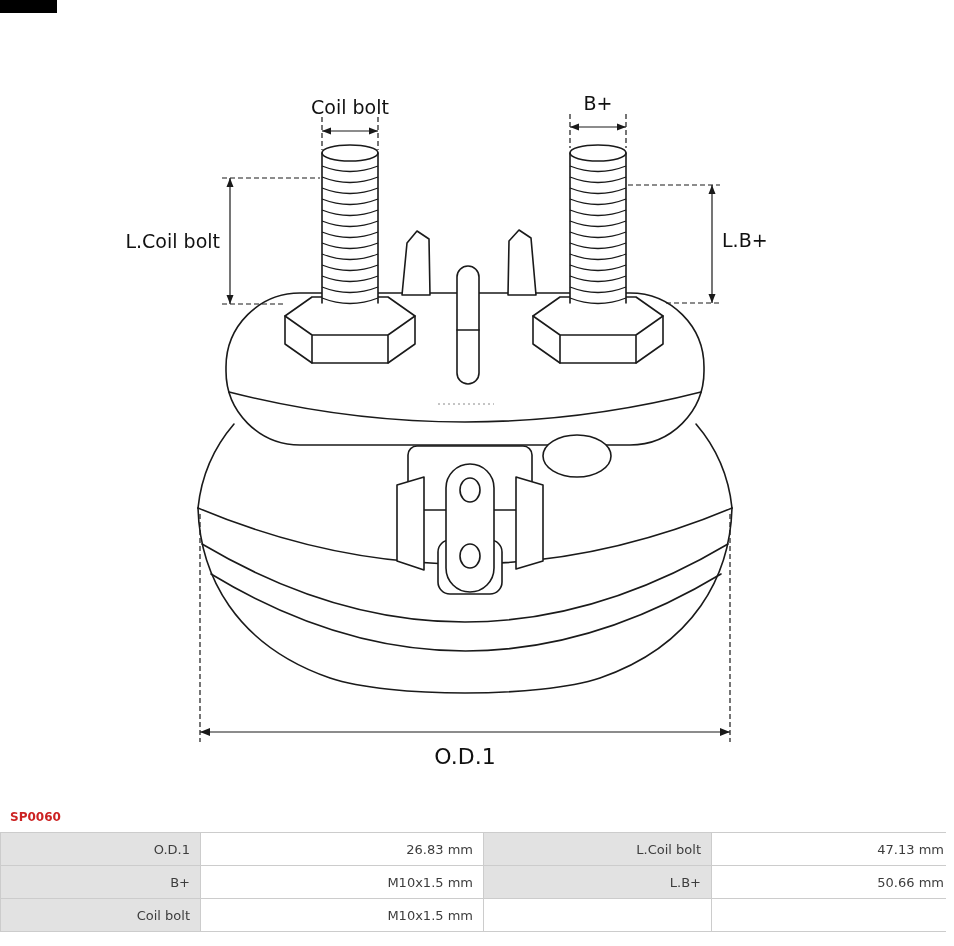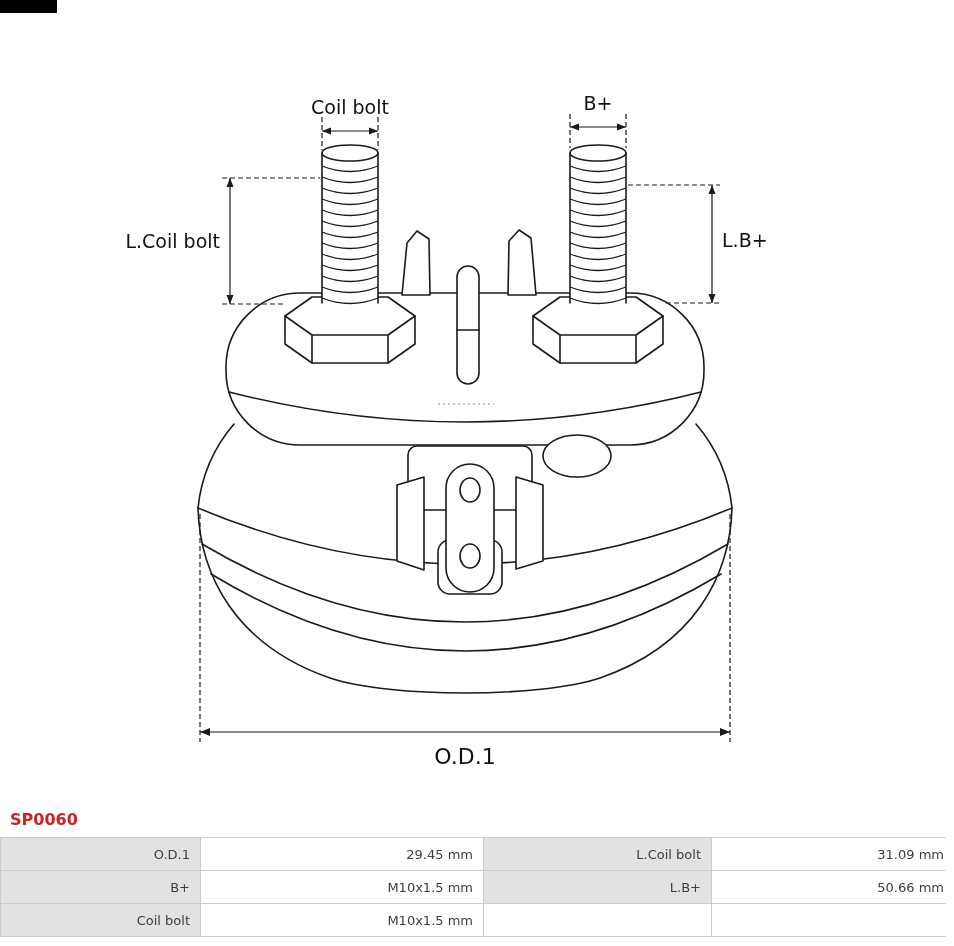--- a/index.html
+++ b/index.html
@@ -10,21 +10,21 @@
   svg.drawing{display:block;width:954px;height:800px}
   .ln{fill:none;stroke:var(--line,#1a1a1a);stroke-width:1.6;stroke-linecap:round;stroke-linejoin:round}
   .lnf{fill:#fff;stroke:var(--line,#1a1a1a);stroke-width:1.6;stroke-linejoin:round}
   .thr{fill:none;stroke:var(--line,#1a1a1a);stroke-width:1.3}
   .dim{fill:none;stroke:var(--line,#1a1a1a);stroke-width:1.2}
   .dash{stroke-dasharray:5 3}
   .dot{fill:none;stroke:#8a8a8a;stroke-width:1;stroke-dasharray:2 3}
   .arw{fill:var(--line,#1a1a1a);stroke:none}
   .dimlabel{font-size:19px;fill:#111;font-family:"DejaVu Sans","Liberation Sans",sans-serif}
   .dimlabel.big{font-size:22px}
-  .part-number{margin:10px 0 8px 10px;font-size:16px;font-weight:700;color:var(--accent,#cc2222)}
+  .part-number{margin:10px 0 8px 10px;font-size:12px;font-weight:700;color:var(--accent,#cc2222)}
   table.specs{width:954px;border-collapse:collapse;table-layout:fixed}
   table.specs td{height:33px;border:1px solid var(--table-border,#ccc);padding:0 10px;
                  font-size:13px;color:var(--table-text,#3d3d3d);text-align:right;vertical-align:middle}
   td.lab{background:var(--table-label-bg,#e2e2e2)}
 </style>
 </head>
 <body>
 
 <div class="page">
 
@@ -137,23 +137,23 @@
   <table class="specs">
     <colgroup>
       <col style="width:200px">
         <col style="width:283px">
         <col style="width:228px">
         <col style="width:243px">
     </colgroup>
     <tbody>
       <tr>
         <td class="lab">O.D.1</td>
-        <td class="val">29.45 mm</td>
+        <td class="val">26.83 mm</td>
         <td class="lab">L.Coil bolt</td>
-        <td class="val">31.09 mm</td>
+        <td class="val">47.13 mm</td>
       </tr>
       <tr>
         <td class="lab">B+</td>
         <td class="val">M10x1.5 mm</td>
         <td class="lab">L.B+</td>
         <td class="val">50.66 mm</td>
       </tr>
       <tr>
         <td class="lab">Coil bolt</td>
         <td class="val">M10x1.5 mm</td>

